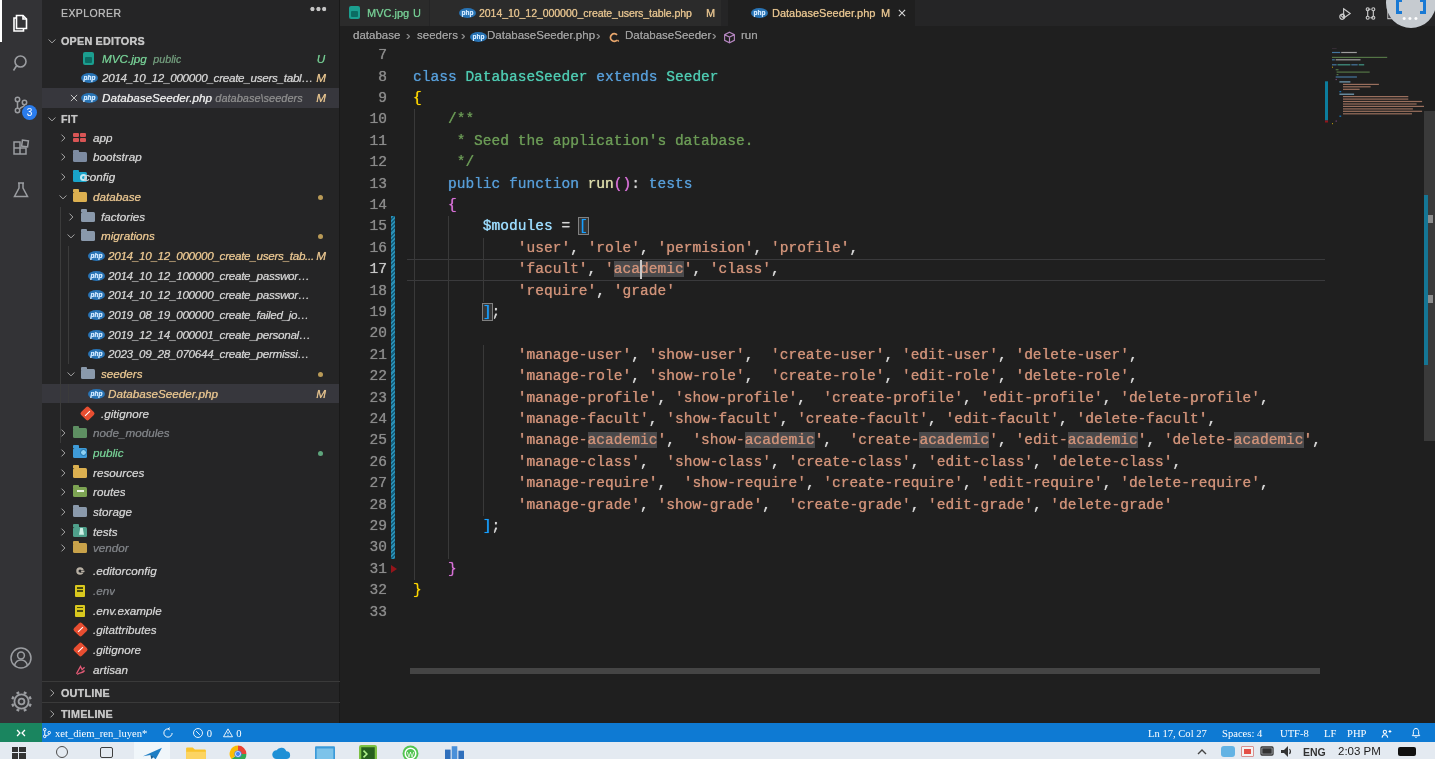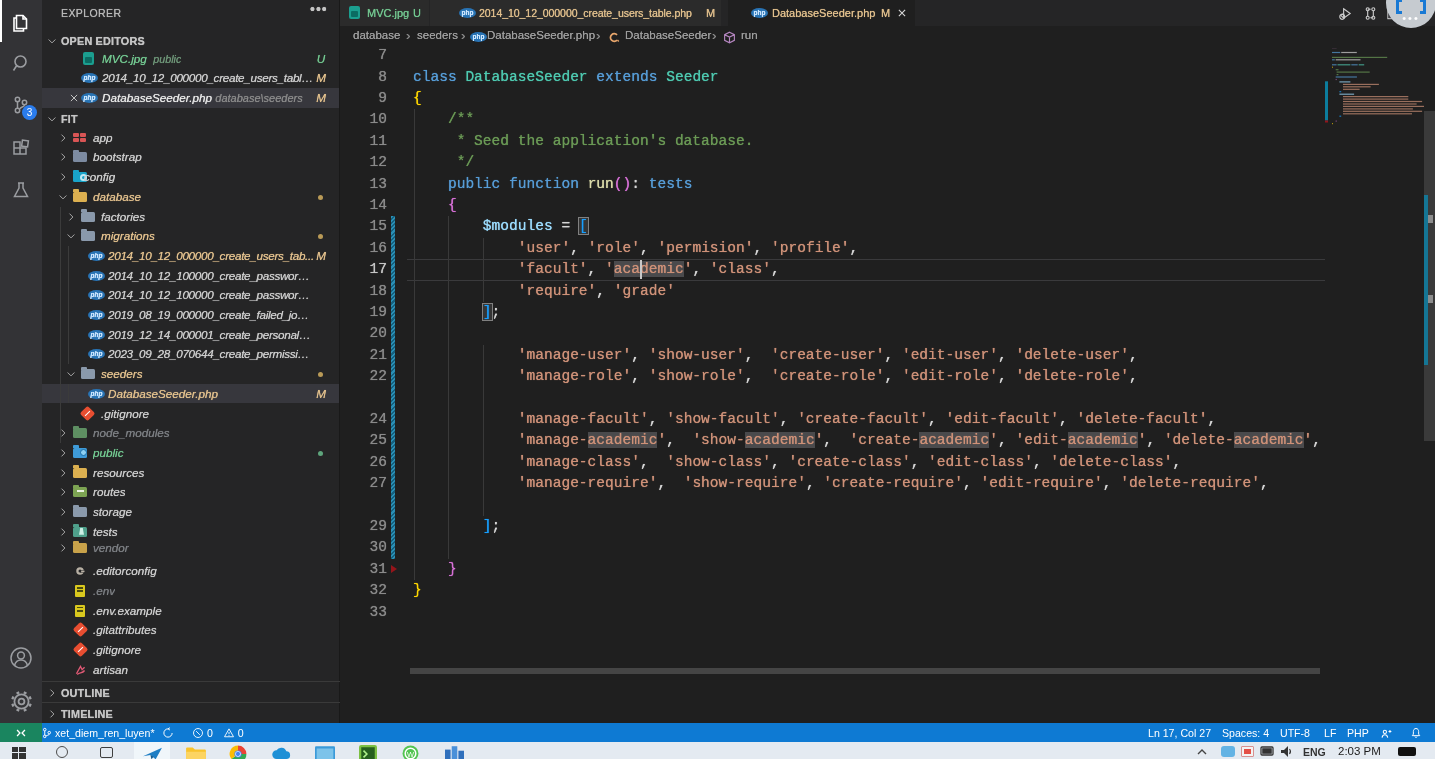--- a/index.html
+++ b/index.html
@@ -54,21 +54,21 @@
 .curline { position:absolute; left:67px; width:1017px; height:21.5px; border-top:1px solid #3a3a3c; border-bottom:1px solid #3a3a3c; }
 .cursor { position:absolute; width:1.6px; height:19px; background:#c8c8c8; }
 #modbar { position:absolute; background:repeating-linear-gradient(135deg,#2a8fb5 0 1.5px,#15607e 1.5px 3px); }
 
 #minimap { position:absolute; left:985px; top:48px; width:99px; height:675px; background:#1f1f1f; }
 #ovruler { position:absolute; left:1084px; top:48px; width:11px; height:675px; background:#1f1f1f; }
 #hscroll { position:absolute; left:70px; top:668px; width:910px; height:6px; background:rgba(121,121,121,.42); }
 
 #status { position:absolute; left:0; top:723px; width:1435px; height:19px; background:#0e7ad3; color:#ffffff; font-size:10.6px; line-height:19px; }
 #remote { position:absolute; left:0; top:0; width:42px; height:19px; background:#1a855f; text-align:center; }
-#status .it { position:absolute; top:1px; white-space:nowrap; }
+#status .it { position:absolute; top:1px; white-space:nowrap;font-family:Liberation Serif, serif; }
 
 #taskbar { position:absolute; left:0; top:742px; width:1435px; height:17px; background:#e4eaf1; }
 
 #bubble { position:absolute; left:1386px; top:-22px; width:50px; height:50px; border-radius:50%; background:#c6cbd0; }
 </style>
 </head>
 <body>
 <div id="root">
 <div id="activity">
   <div class="ind"></div>
@@ -476,35 +476,43 @@
           <span class="ln" style="">20</span>
         </div>
 <div class="cl" style="top:296.85px">
           <span class="ln" style="">21</span>
           <span class="ct">            <span class="s">'manage-user'</span>, <span class="s">'show-user'</span>,  <span class="s">'create-user'</span>, <span class="s">'edit-user'</span>, <span class="s">'delete-user'</span>,</span>
         </div>
 <div class="cl" style="top:318.25px">
           <span class="ln" style="">22</span>
           <span class="ct">            <span class="s">'manage-role'</span>, <span class="s">'show-role'</span>,  <span class="s">'create-role'</span>, <span class="s">'edit-role'</span>, <span class="s">'delete-role'</span>,</span>
         </div>
+<div class="cl" style="top:339.65px">
+          <span class="ln" style="">23</span>
+          <span class="ct">            <span class="s">'manage-profile'</span>, <span class="s">'show-profile'</span>,  <span class="s">'create-profile'</span>, <span class="s">'edit-profile'</span>, <span class="s">'delete-profile'</span>,</span>
+        </div>
 <div class="cl" style="top:361.05px">
           <span class="ln" style="">24</span>
           <span class="ct">            <span class="s">'manage-facult'</span>, <span class="s">'show-facult'</span>, <span class="s">'create-facult'</span>, <span class="s">'edit-facult'</span>, <span class="s">'delete-facult'</span>,</span>
         </div>
 <div class="cl" style="top:382.45px">
           <span class="ln" style="">25</span>
           <span class="ct">            <span class="s">'manage-</span><span class="s wh">academic</span><span class="s">'</span>,  <span class="s">'show-</span><span class="s wh">academic</span><span class="s">'</span>,  <span class="s">'create-</span><span class="s wh">academic</span><span class="s">'</span>, <span class="s">'edit-</span><span class="s wh">academic</span><span class="s">'</span>, <span class="s">'delete-</span><span class="s wh">academic</span><span class="s">'</span>,</span>
         </div>
 <div class="cl" style="top:403.85px">
           <span class="ln" style="">26</span>
           <span class="ct">            <span class="s">'manage-class'</span>,  <span class="s">'show-class'</span>, <span class="s">'create-class'</span>, <span class="s">'edit-class'</span>, <span class="s">'delete-class'</span>,</span>
         </div>
 <div class="cl" style="top:425.25px">
           <span class="ln" style="">27</span>
           <span class="ct">            <span class="s">'manage-require'</span>,  <span class="s">'show-require'</span>, <span class="s">'create-require'</span>, <span class="s">'edit-require'</span>, <span class="s">'delete-require'</span>,</span>
+        </div>
+<div class="cl" style="top:446.65px">
+          <span class="ln" style="">28</span>
+          <span class="ct">            <span class="s">'manage-grade'</span>, <span class="s">'show-grade'</span>,  <span class="s">'create-grade'</span>, <span class="s">'edit-grade'</span>, <span class="s">'delete-grade'</span></span>
         </div>
 <div class="cl" style="top:468.05px">
           <span class="ln" style="">29</span>
           <span class="ct">        <span class="g3">]</span>;</span>
         </div>
 <div class="cl" style="top:489.45px">
           <span class="ln" style="">30</span>
           <span class="ct"></span>
         </div>
 <div class="cl" style="top:510.85px">

